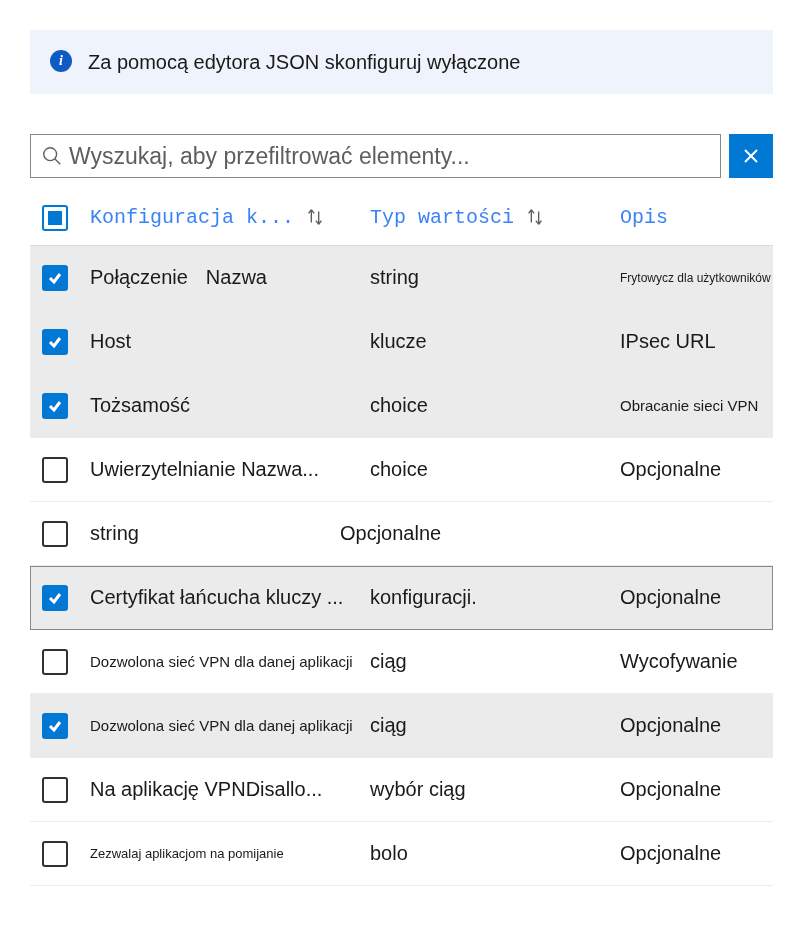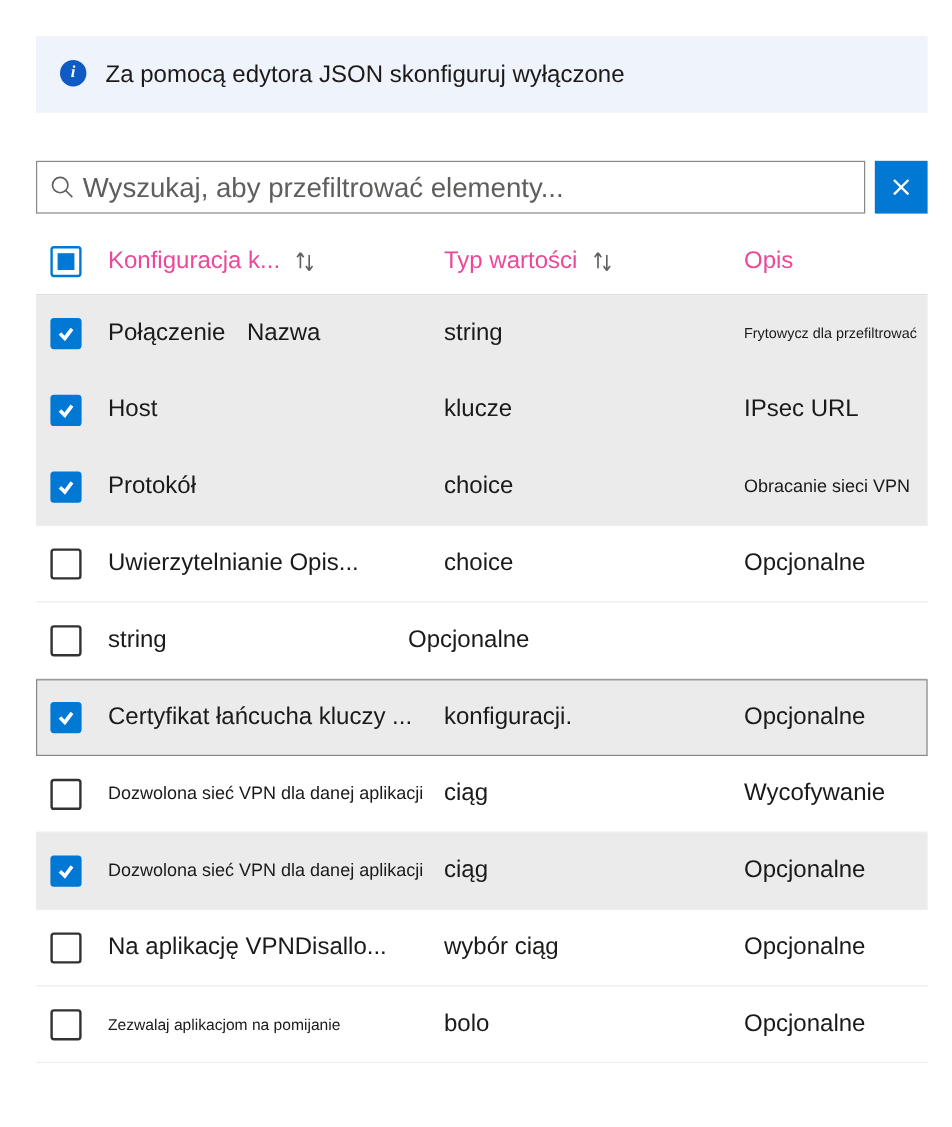--- a/index.html
+++ b/index.html
@@ -98,24 +98,24 @@
     }
     .th-check {
       width: 60px;
       display: flex;
       align-items: center;
       justify-content: flex-start;
       padding-left: 12px;
     }
     .th {
       display: flex;
-      align-items: center;
-      font-size: 20px;
-      color: #ec4899;
+      font-size: 20px;
+      color: #3b82f6;
       gap: 10px;
+      font-family: Liberation Mono, monospace;
     }
     .th-key { width: 280px; }
     .th-type { width: 250px; }
     .th-desc { flex: 1; }
     .sort-icon {
       width: 22px;
       height: 22px;
       color: #605e5c;
     }
     .header-checkbox {
@@ -261,21 +261,21 @@
       <div class="tr selected">
         <div class="td-check">
           <div class="checkbox checked">
             <svg viewBox="0 0 16 16">
               <polyline points="3,8 7,12 13,4"></polyline>
             </svg>
           </div>
         </div>
         <div class="td-key">Połączenie<span class="secondary">Nazwa</span></div>
         <div class="td-type">string</div>
-        <div class="td-desc small">Frytowycz dla przefiltrować</div>
+        <div class="td-desc small">Frytowycz dla użytkowników</div>
       </div>
       <div class="tr selected">
         <div class="td-check">
           <div class="checkbox checked">
             <svg viewBox="0 0 16 16">
               <polyline points="3,8 7,12 13,4"></polyline>
             </svg>
           </div>
         </div>
         <div class="td-key">Host</div>
@@ -283,29 +283,29 @@
         <div class="td-desc">IPsec URL</div>
       </div>
       <div class="tr selected">
         <div class="td-check">
           <div class="checkbox checked">
             <svg viewBox="0 0 16 16">
               <polyline points="3,8 7,12 13,4"></polyline>
             </svg>
           </div>
         </div>
-        <div class="td-key">Protokół</div>
+        <div class="td-key">Tożsamość</div>
         <div class="td-type">choice</div>
         <div class="td-desc med">Obracanie sieci VPN</div>
       </div>
       <div class="tr">
         <div class="td-check">
           <div class="checkbox"></div>
         </div>
-        <div class="td-key">Uwierzytelnianie Opis...</div>
+        <div class="td-key">Uwierzytelnianie Nazwa...</div>
         <div class="td-type">choice</div>
         <div class="td-desc">Opcjonalne</div>
       </div>
       <div class="tr">
         <div class="td-check">
           <div class="checkbox"></div>
         </div>
         <div class="td-type">string</div>
         <div class="td-desc">Opcjonalne</div>
       </div>

